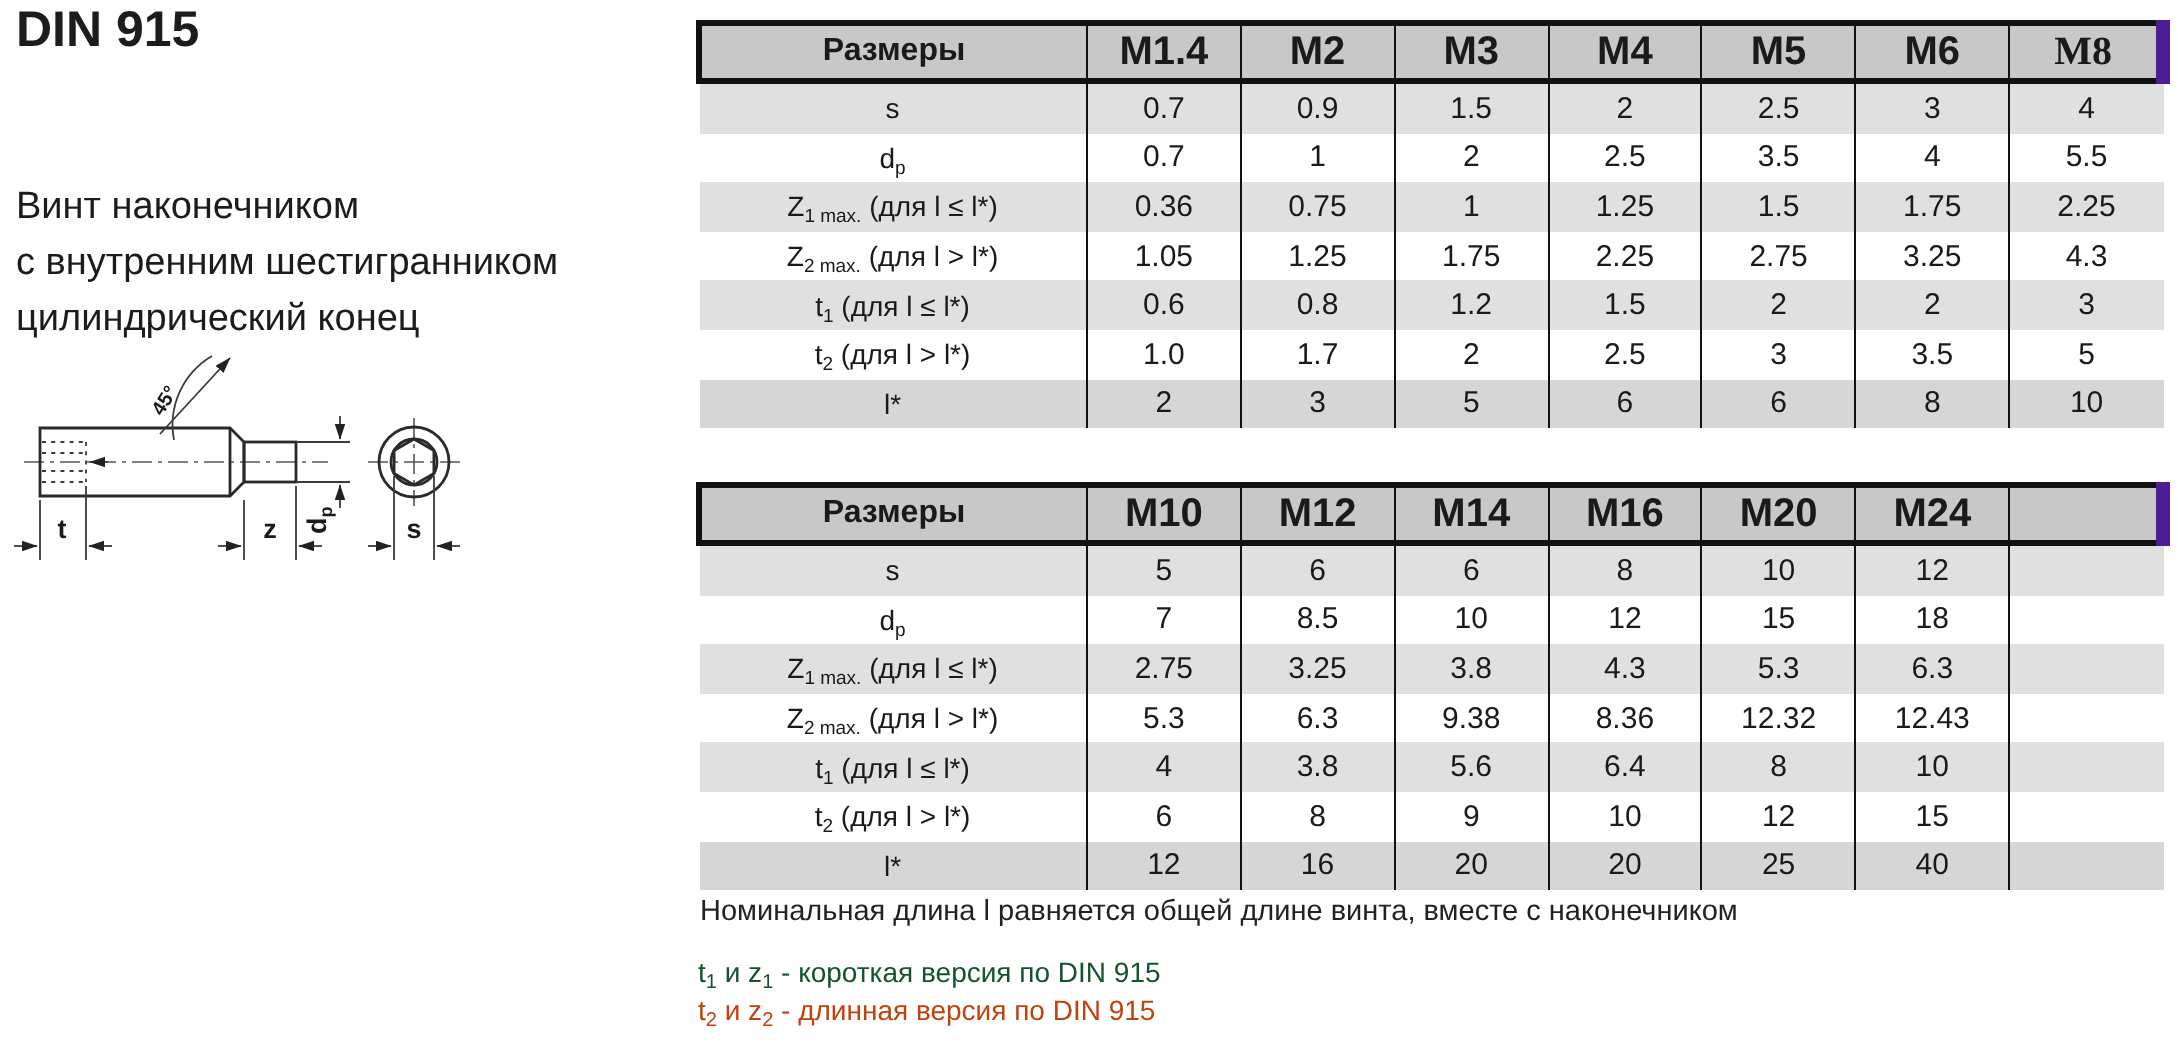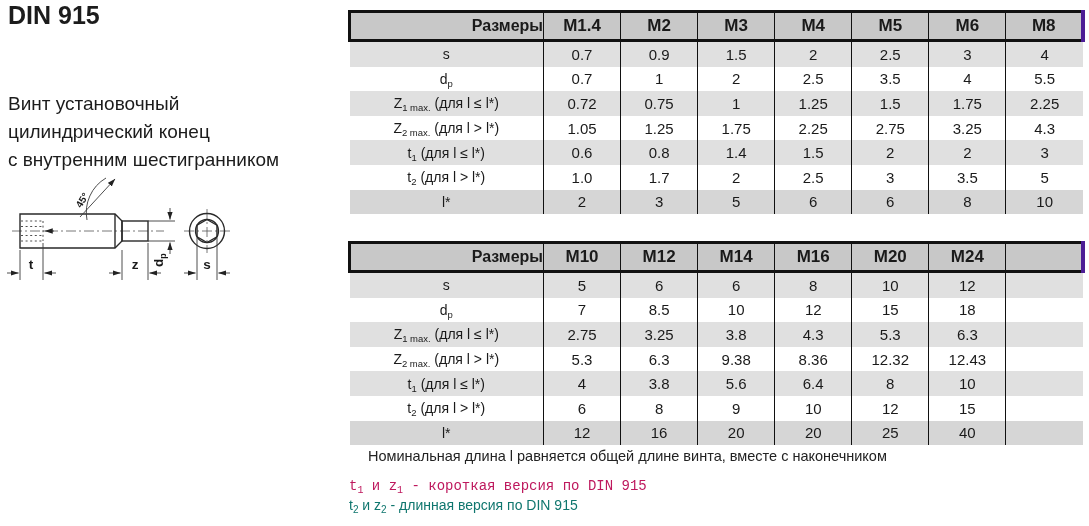--- a/index.html
+++ b/index.html
@@ -13,62 +13,62 @@
   .descr{position:absolute;left:8px;top:90px;font-size:19px;line-height:28px;color:#1c1c1c;}
   .drawing{position:absolute;left:2px;top:172px;}
 
   
   .tbl-wrap{position:absolute;left:348px;width:737px;}
   #table1{top:10px;}
   #table2{top:241px;}
   table.dims{border-collapse:collapse;table-layout:fixed;width:737px;}
   table.dims col.c-lbl{width:194px;}
   table.dims th{
-    background:#c8c8c8;height:26px;font-size:17px;font-weight:bold;text-align:center;
+    background:#c8c8c8;height:26px;font-size:20px;font-weight:bold;text-align:center;
     border-top:3px solid #111;border-bottom:3px solid #111;padding:0;
   }
-  table.dims th:first-child{border-left:3px solid #111;font-size:16px;text-align:right;}
-  table.dims th:last-child{border-right:4px solid #4c1d95;}
+  table.dims th:first-child{border-left:3px solid #111;font-size:16px;}
+  table.dims th:last-child{border-right:7px solid #4c1d95;font-family:Liberation Serif, serif;}
   table.dims th + th{border-left:1.5px solid #111;}
   table.dims td{
     height:24.6px;text-align:center;font-size:15px;font-weight:500;padding:0;
   }
   table.dims td + td{border-left:1.5px solid #111;}
   table.dims td.lbl{font-size:14px;font-weight:500;}
   table.dims tr.shaded{background:#e0e0e0;}
   table.dims tr.darker{background:#d6d6d6;}
   table.dims sub{font-size:9.5px;vertical-align:-3px;line-height:0;}
 
   
-  .note1{position:absolute;left:368px;top:448px;font-size:14.5px;color:#222;}
-  .note2{position:absolute;left:349px;top:478px;font-size:14px;color:#be185d;font-family:Liberation Mono, monospace;}
-  .note3{position:absolute;left:349px;top:497px;font-size:14px;color:#0f766e;}
+  .note1{position:absolute;left:350px;top:448px;font-size:14.5px;color:#222;}
+  .note2{position:absolute;left:349px;top:478px;font-size:14px;color:#14532d;}
+  .note3{position:absolute;left:349px;top:497px;font-size:14px;color:#c2410c;}
   .note2 sub,.note3 sub{font-size:10px;vertical-align:-3px;}
 
   
   .obj{stroke:#2a2a2a;stroke-width:1.4;fill:none;}
   .thin{stroke:#3a3a3a;stroke-width:0.9;fill:none;}
   .hid{stroke:#3a3a3a;stroke-width:0.9;fill:none;stroke-dasharray:2,2.6;}
   .cl{stroke:#555;stroke-width:0.8;fill:none;stroke-dasharray:10,3,2,3;}
   .dimtxt{font-size:13.5px;font-weight:bold;fill:#1a1a1a;}
   .angtxt{font-size:10px;font-weight:bold;fill:#1a1a1a;}
 </style>
 </head>
 <body>
 
 <div class="page">
 
   <div class="titles">
     <div class="title">DIN 915</div>
   </div>
 
   <div class="descr">
-    <div>Винт установочный</div>
+    <div>Винт наконечником</div>
+    <div>с внутренним шестигранником</div>
     <div>цилиндрический конец</div>
-    <div>с внутренним шестигранником</div>
   </div>
 
   <svg class="drawing" width="250" height="118" viewBox="0 0 250 118" xmlns="http://www.w3.org/2000/svg">
     <defs>
       <marker id="arr" markerWidth="10" markerHeight="8" refX="8.6" refY="3" orient="auto">
         <path d="M0,0 L9,3 L0,6 z" fill="#222"></path>
       </marker>
     </defs>
 
     <line class="cl" x1="10" y1="59" x2="162" y2="59"></line>
@@ -160,21 +160,21 @@
             <td>0.7</td>
             <td>1</td>
             <td>2</td>
             <td>2.5</td>
             <td>3.5</td>
             <td>4</td>
             <td>5.5</td>
           </tr>
           <tr class="shaded">
             <td class="lbl">Z<sub>1 max.</sub> (для l ≤ l*)</td>
-            <td>0.72</td>
+            <td>0.36</td>
             <td>0.75</td>
             <td>1</td>
             <td>1.25</td>
             <td>1.5</td>
             <td>1.75</td>
             <td>2.25</td>
           </tr>
           <tr>
             <td class="lbl">Z<sub>2 max.</sub> (для l &gt; l*)</td>
             <td>1.05</td>
@@ -182,21 +182,21 @@
             <td>1.75</td>
             <td>2.25</td>
             <td>2.75</td>
             <td>3.25</td>
             <td>4.3</td>
           </tr>
           <tr class="shaded">
             <td class="lbl">t<sub>1</sub> (для l ≤ l*)</td>
             <td>0.6</td>
             <td>0.8</td>
-            <td>1.4</td>
+            <td>1.2</td>
             <td>1.5</td>
             <td>2</td>
             <td>2</td>
             <td>3</td>
           </tr>
           <tr>
             <td class="lbl">t<sub>2</sub> (для l &gt; l*)</td>
             <td>1.0</td>
             <td>1.7</td>
             <td>2</td>

